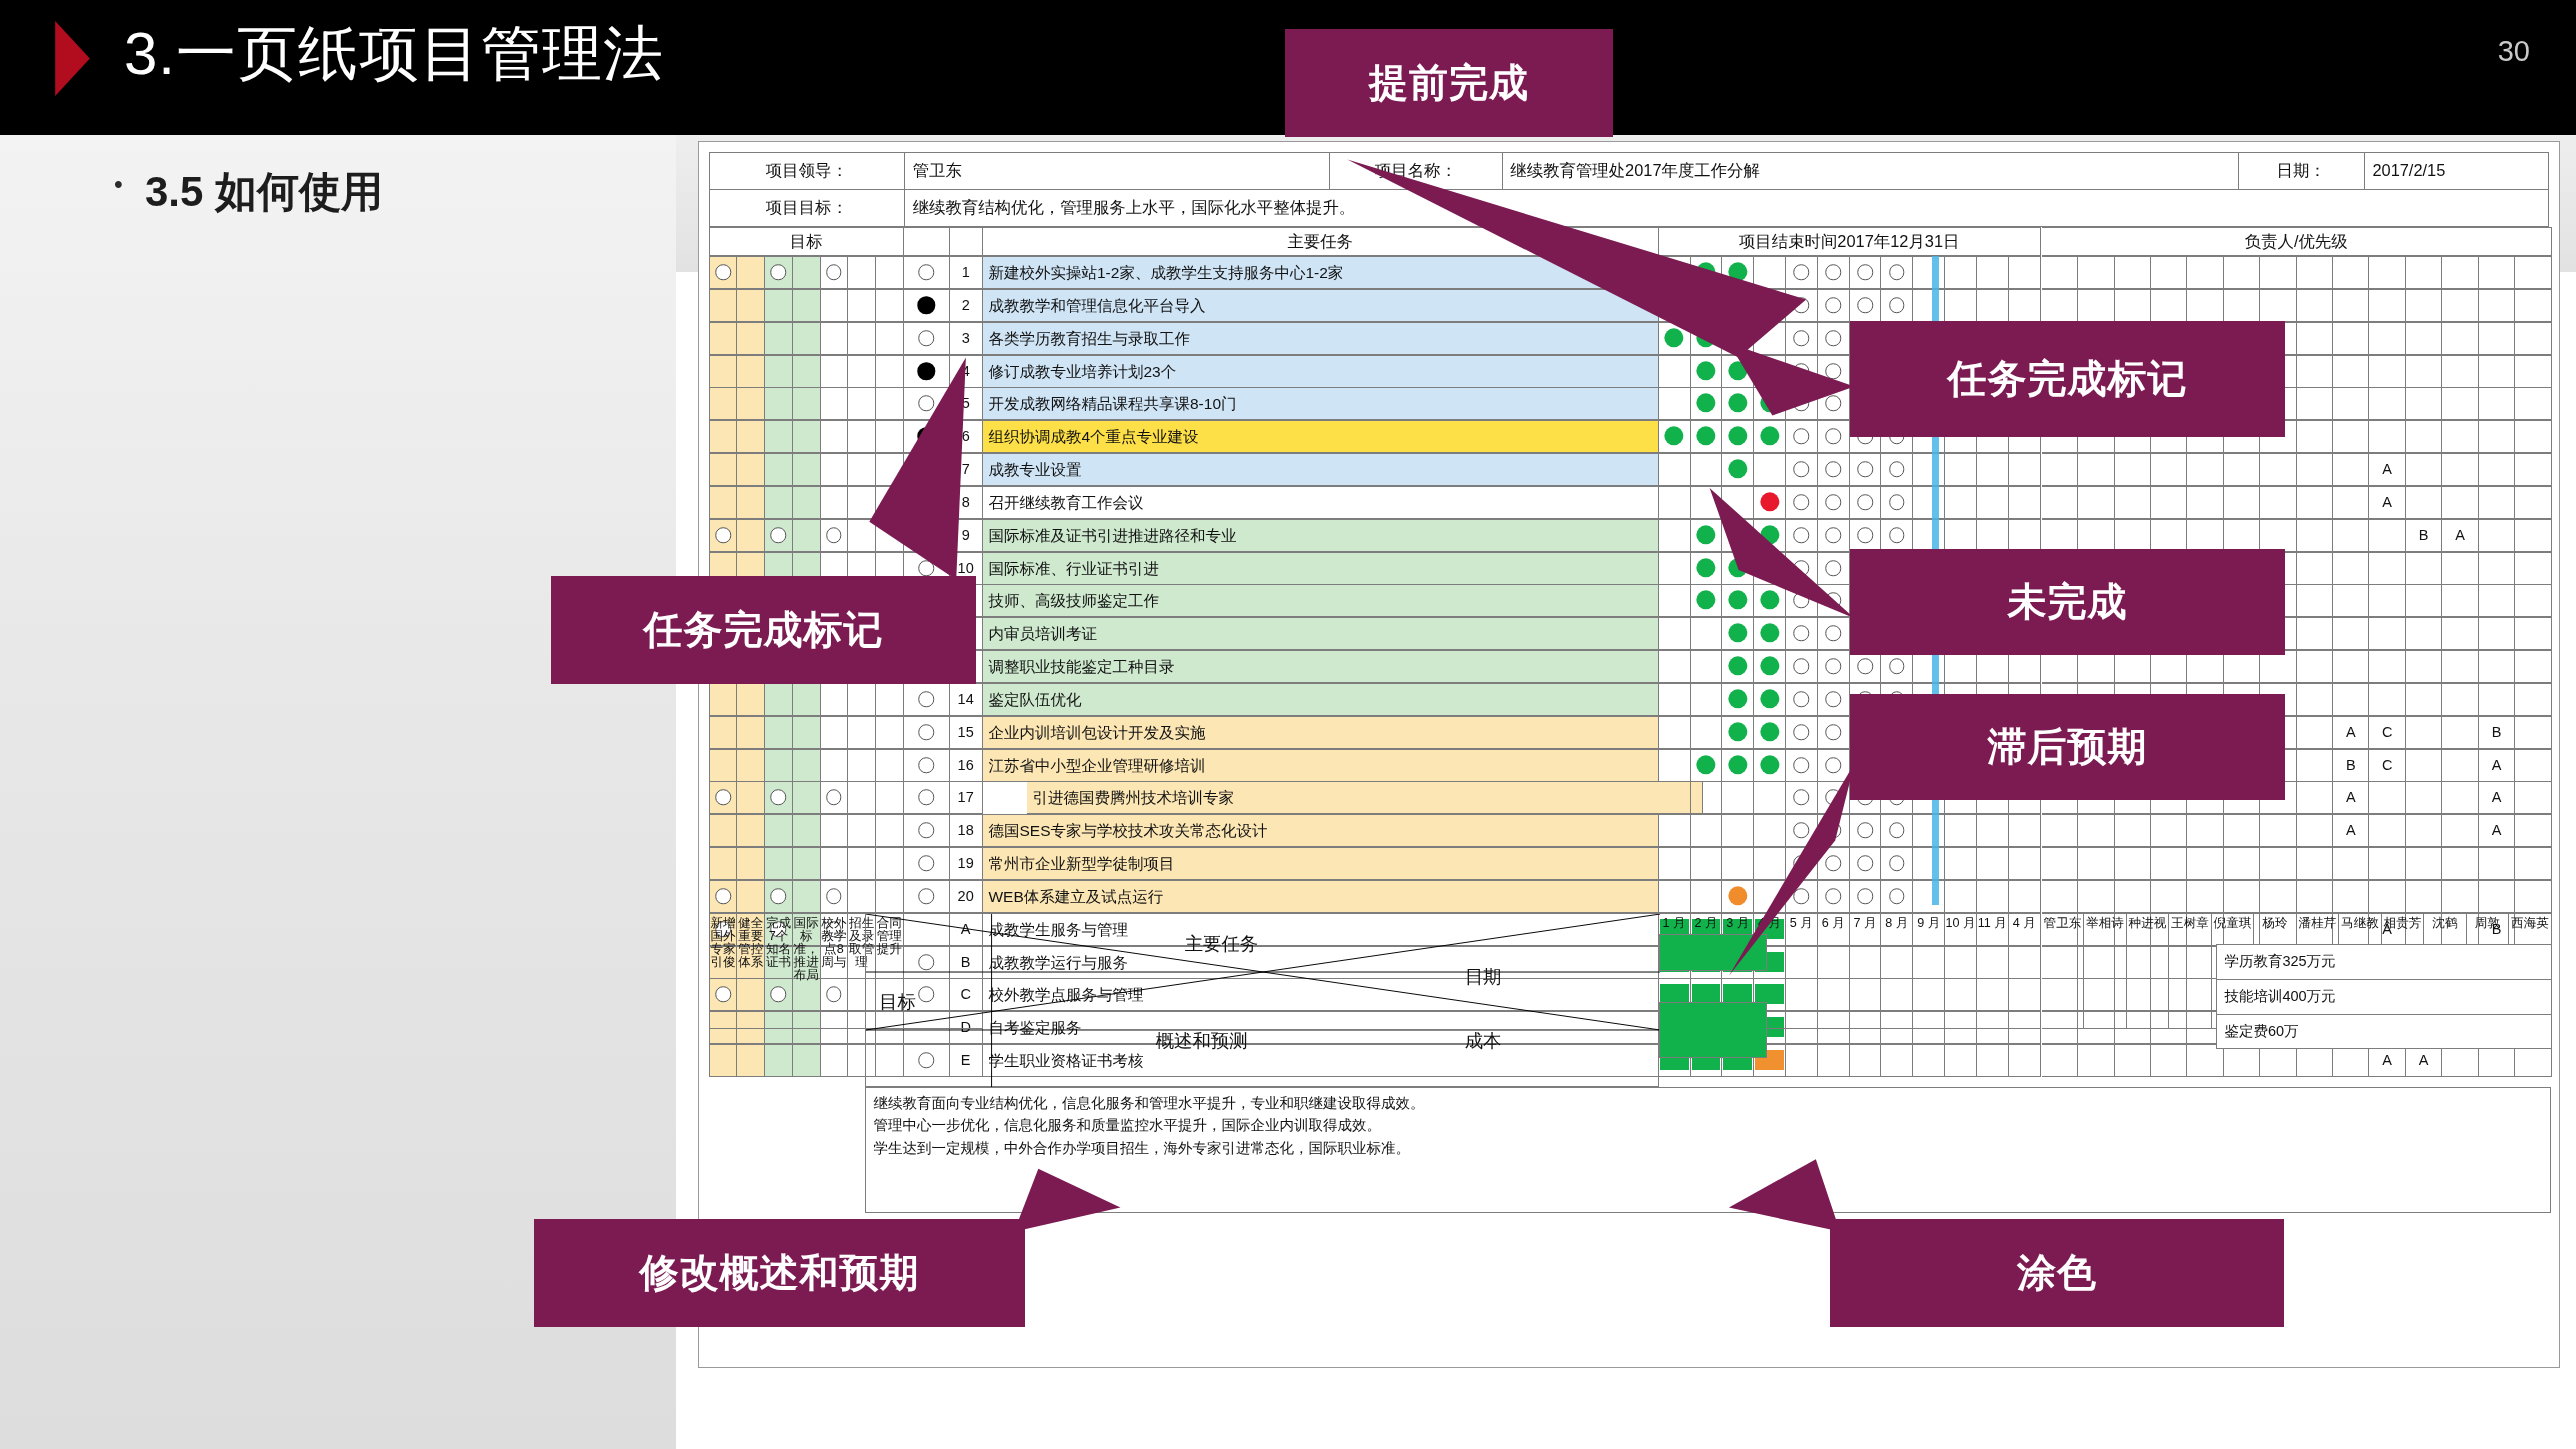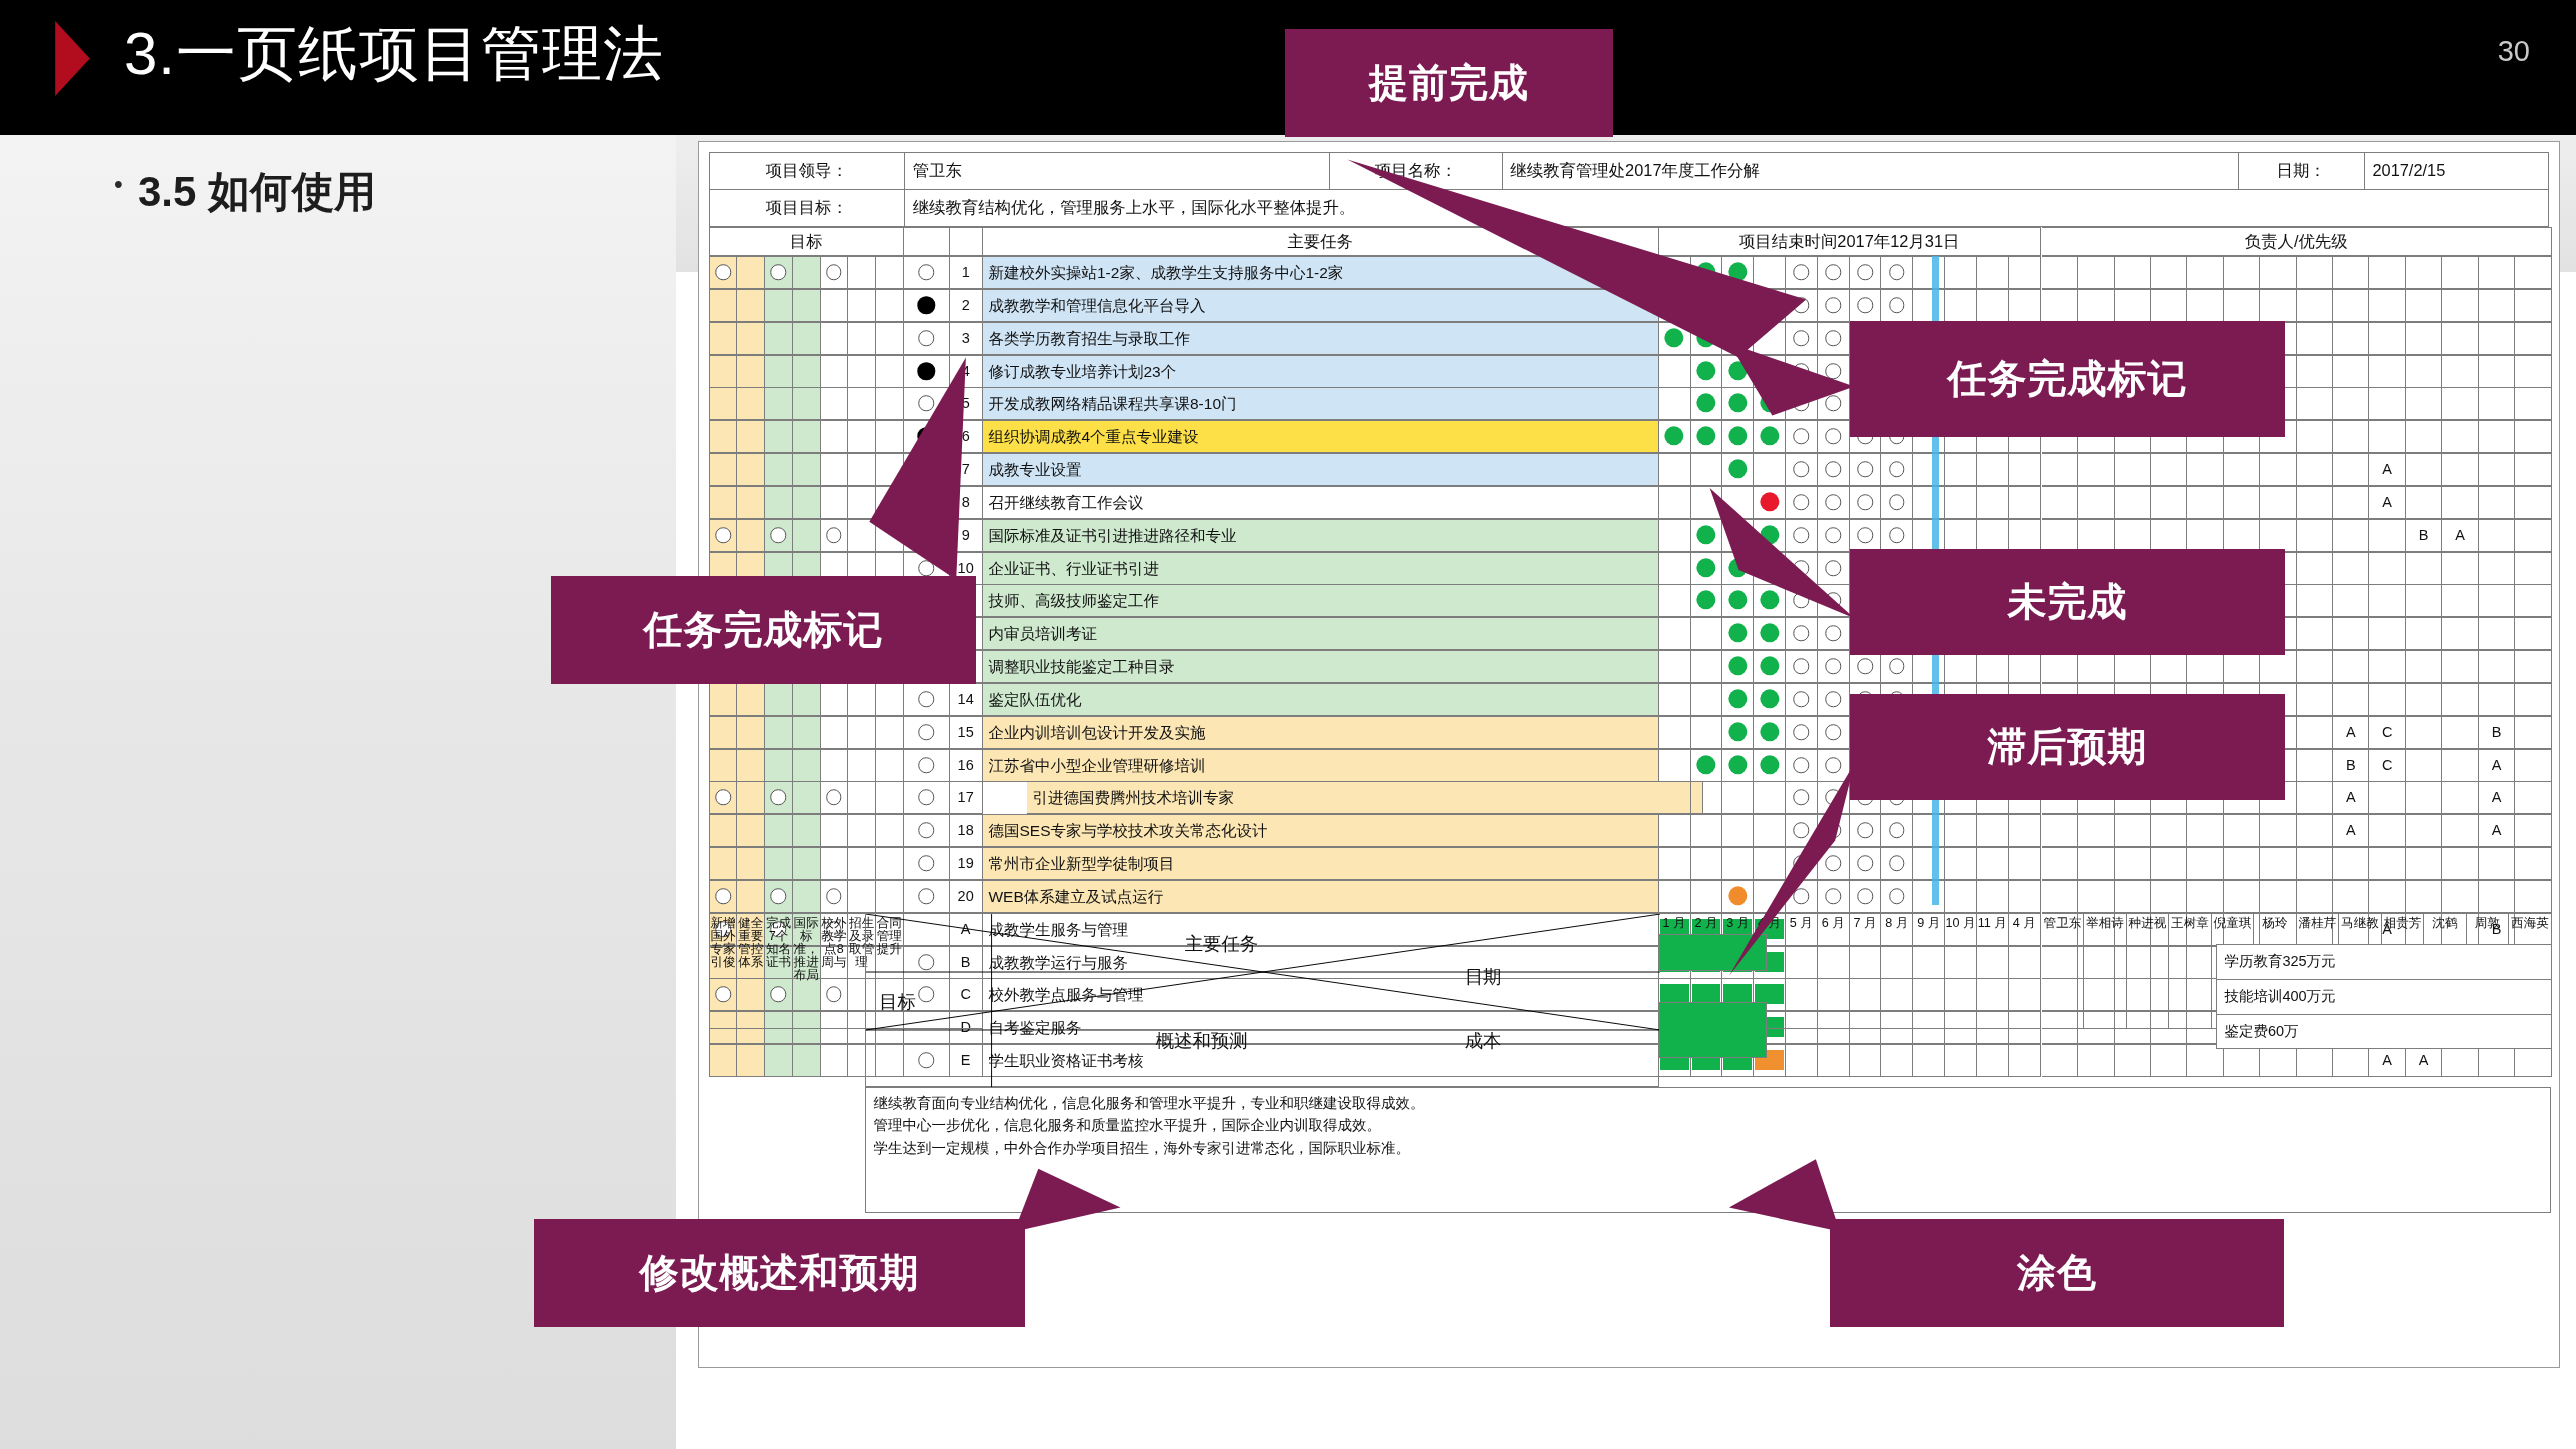--- a/index.html
+++ b/index.html
@@ -43,21 +43,21 @@
   }
   .page-number{
     position:absolute;right:46px;top:35px;
     color:#c9c9c9;font-size:29px;
   }
   .subtitle-bullet{
     position:absolute;left:114px;top:172px;
     color:#2b2b2b;font-size:25px;line-height:1;
   }
   .subtitle{
-    position:absolute;left:138px;top:164px;
+    position:absolute;left:145px;top:164px;
     color:#1d1d1d;font-size:42px;font-weight:bold;white-space:nowrap;
   }
 
   
   .sheet{
     position:absolute;left:698px;top:141px;width:1862px;height:1227px;
     background:#ffffff;border:1px solid #9a9a9a;
     box-sizing:border-box;
     font-size:10.6px;color:#111;
   }
@@ -800,21 +800,21 @@
             <div style="background: rgb(207, 233, 207);"></div>
             <div style="background: rgb(207, 233, 207);"></div>
             <div style="background: rgb(255, 255, 255);"></div>
             <div style="background: rgb(255, 255, 255);"></div>
             <div style="background: rgb(255, 255, 255);"></div>
           </div>
           <div class="cellblock chk" style="position: absolute;">
             <span class="opencircle"></span>
           </div>
           <div class="cellblock num">10</div>
-          <div class="cellblock task" style="background: rgb(207, 233, 207);">企业证书、行业证书引进</div>
+          <div class="cellblock task" style="background: rgb(207, 233, 207);">国际标准、行业证书引进</div>
           <div class="cellblock time">
             <div class="time-cols">
               <div></div>
               <div>
                 <span class="dot green"></span>
               </div>
               <div>
                 <span class="dot green"></span>
               </div>
               <div>

